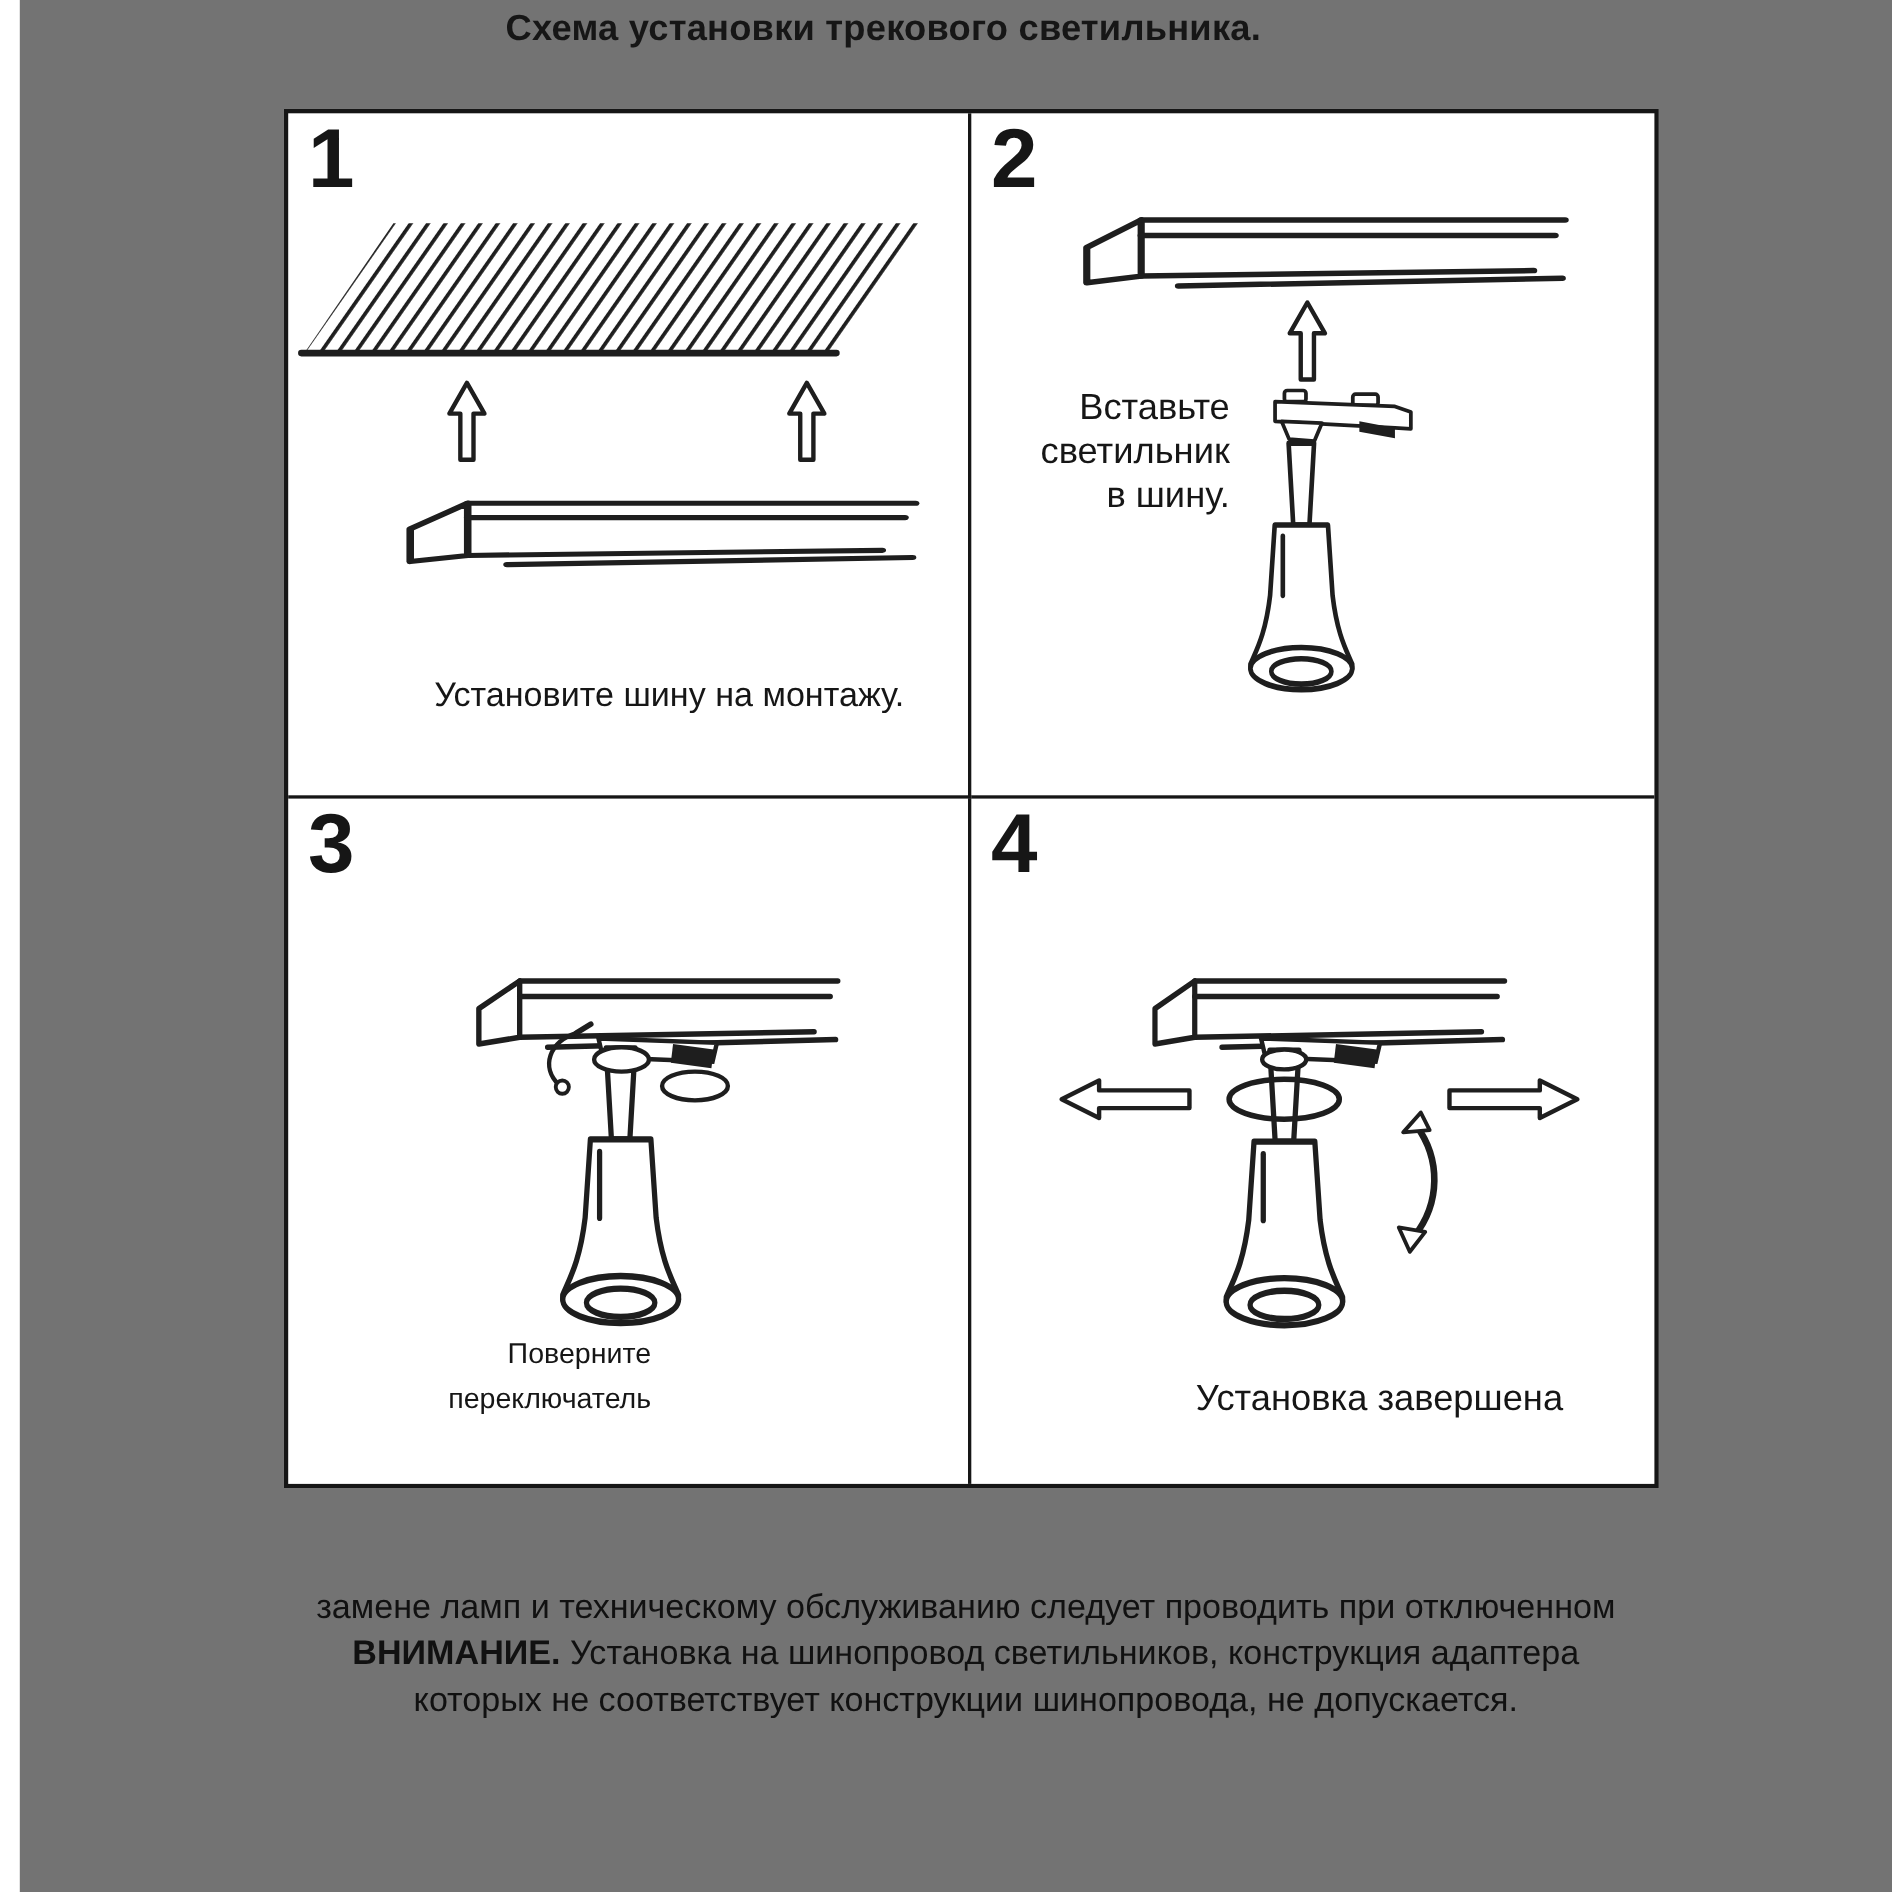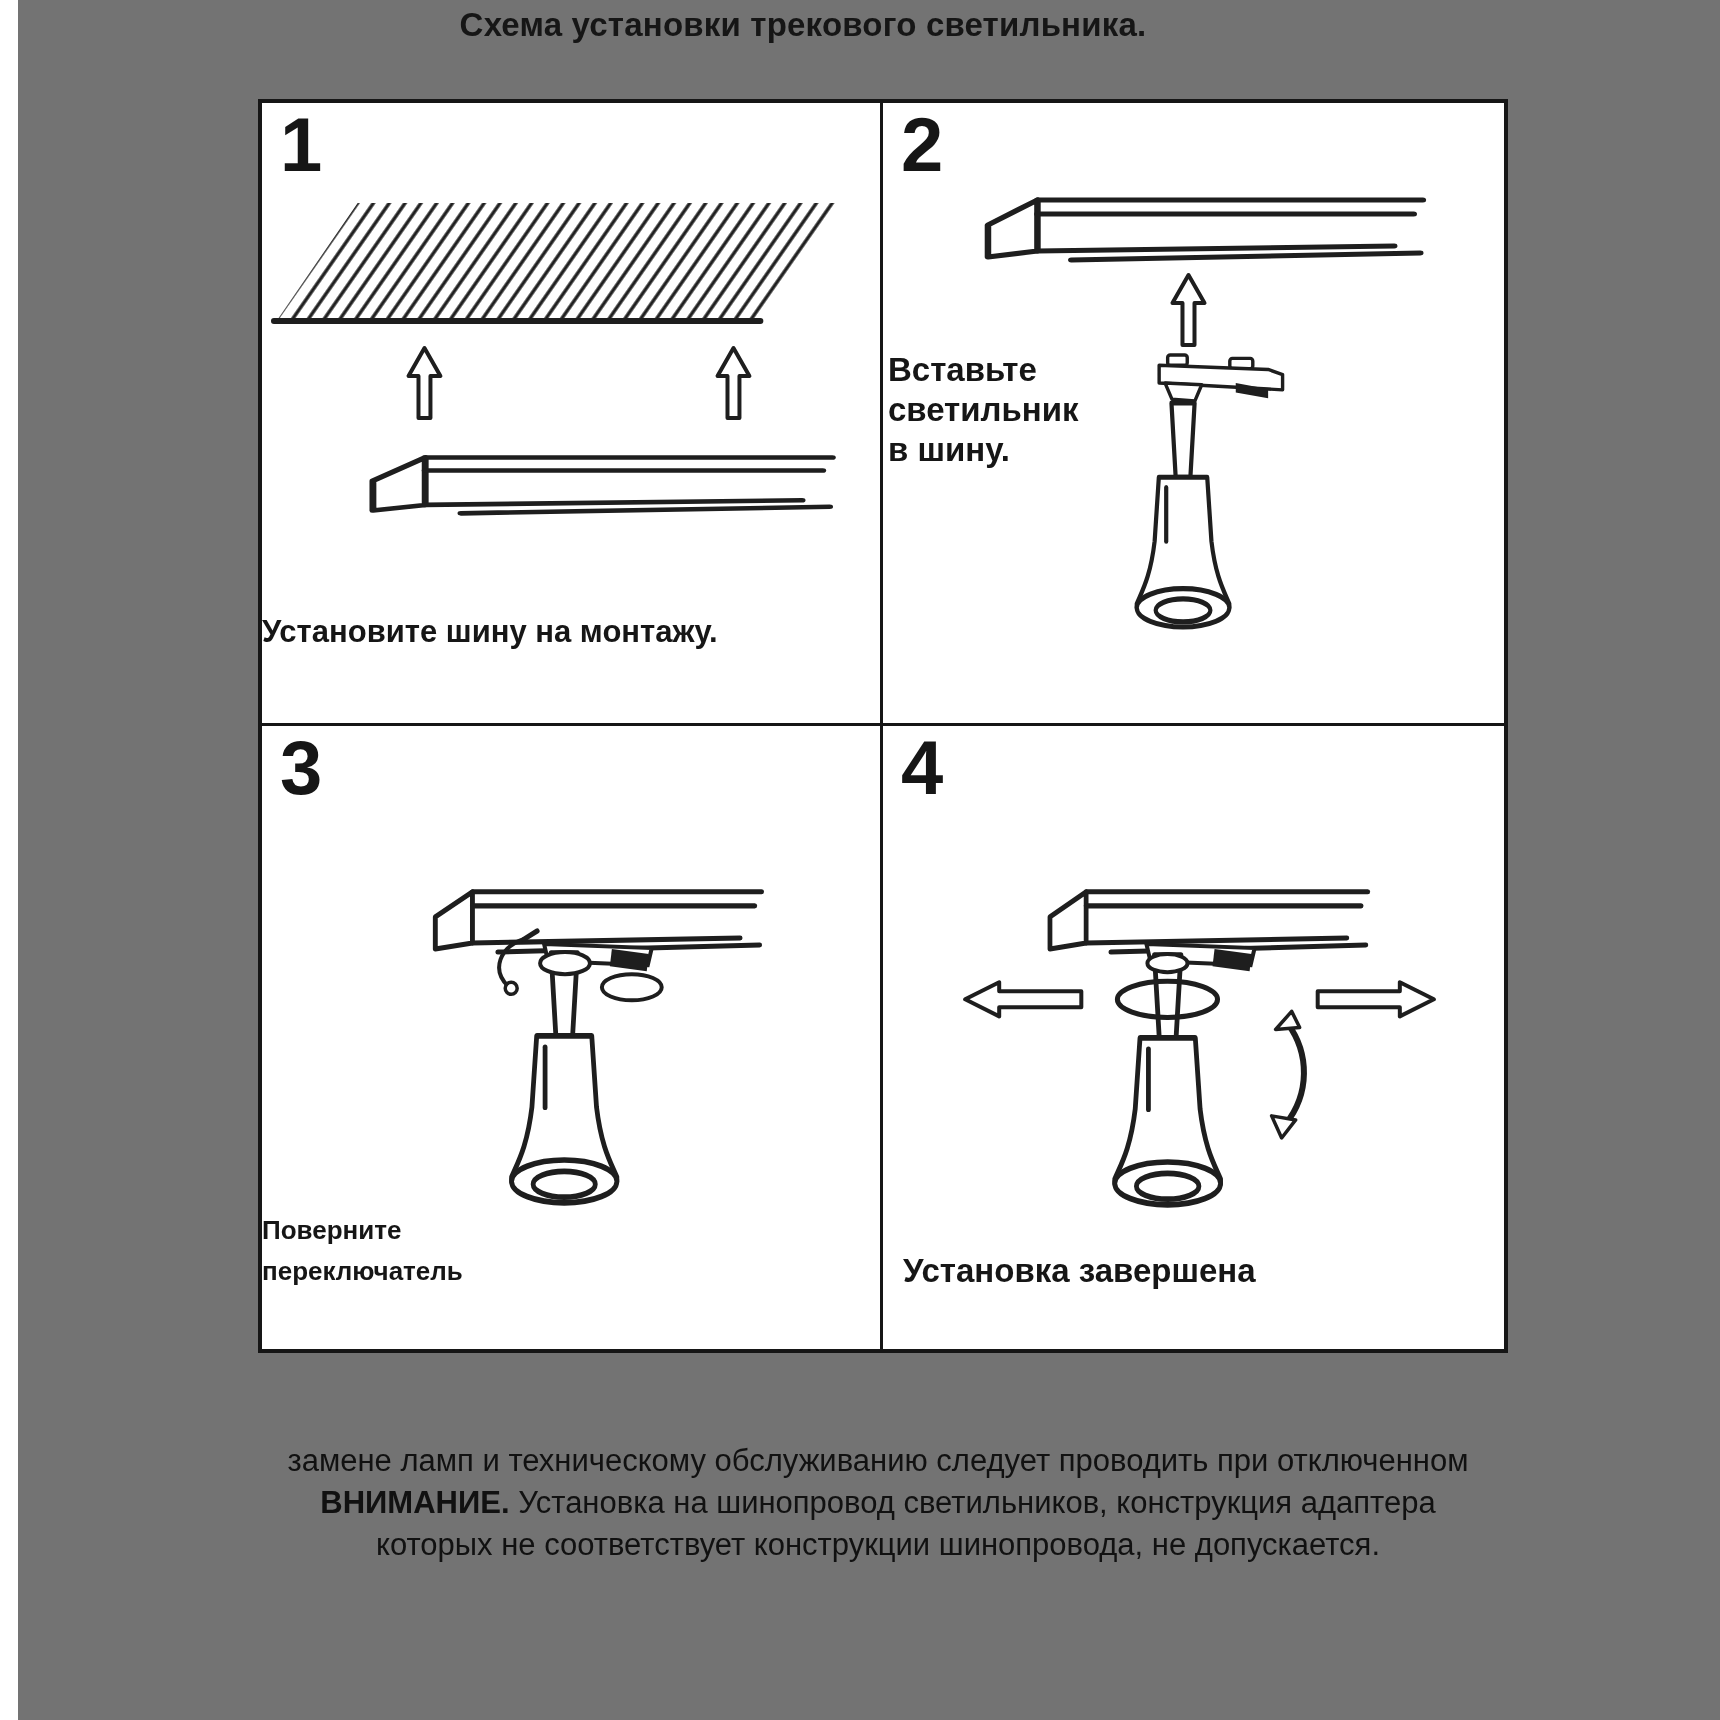--- a/index.html
+++ b/index.html
@@ -9,25 +9,25 @@
          font-size:33px;font-weight:700;letter-spacing:.2px;}
   .grid{position:absolute;left:240px;top:99px;width:1250px;height:1254px;
         display:grid;grid-template-columns:1fr 1fr;grid-template-rows:1fr 1fr;
         border:4px solid #161616;box-sizing:border-box;background:#fff;}
   .cell{position:relative;box-sizing:border-box;}
   .cell.c1{border-right:3px solid #161616;border-bottom:3px solid #161616;}
   .cell.c2{border-bottom:3px solid #161616;}
   .cell.c3{border-right:3px solid #161616;}
   .num{position:absolute;left:18px;top:4px;font-size:76px;font-weight:800;line-height:1;}
   svg.fig{position:absolute;left:0;top:0;width:100%;height:100%;display:block;}
-  .cap{position:absolute;font-weight:700;text-align:left;line-height:1.25;}
+  .cap{position:absolute;font-weight:400;text-align:right;line-height:1.25;}
   .cap1{left:0;top:510px;width:560px;font-size:31px;}
   .cap2{left:5px;top:247px;width:230px;font-size:33px;line-height:40px;}
   .cap3{left:0;top:484px;width:330px;font-size:26px;line-height:41px;}
-  .cap4{left:20px;top:524px;width:530px;font-size:33px;}
+  .cap4{left:8px;top:524px;width:530px;font-size:33px;}
   .warn{position:absolute;left:110px;top:1440px;width:1500px;text-align:center;
         font-size:31px;line-height:42px;color:#111;}
   .warn b{font-weight:800;}
   .defs-svg{position:absolute;width:0;height:0;overflow:hidden;}
 </style>
 </head>
 <body>
 
 <div class="page">
 

